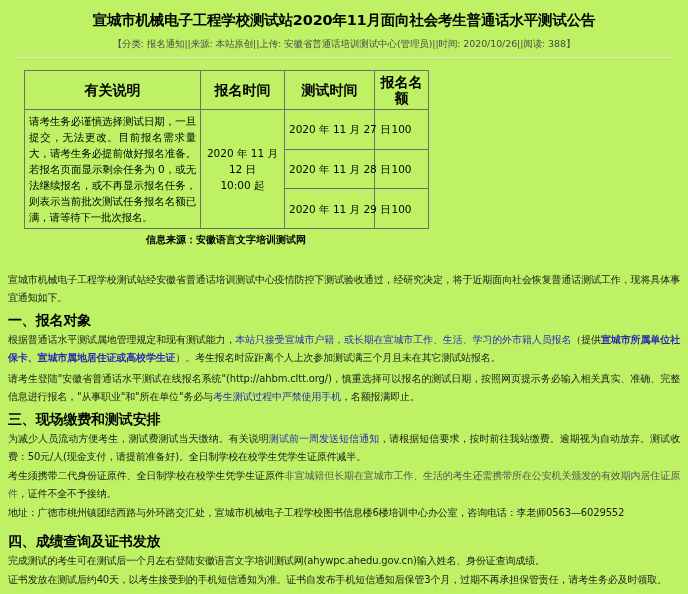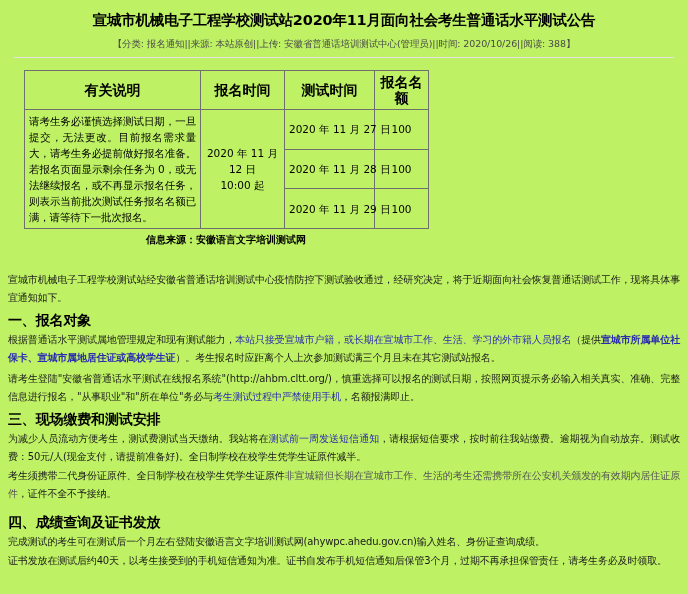--- a/index.html
+++ b/index.html
@@ -180,22 +180,23 @@
   <div class="body-area">
 
     <p class="para">宣城市机械电子工程学校测试站经安徽省普通话培训测试中心疫情防控下测试验收通过，经研究决定，将于近期面向社会恢复普通话测试工作，现将具体事宜通知如下。</p>
 
     <div class="sec-head">一、报名对象</div>
     <p class="para"><span>根据普通话水平测试属地管理规定和现有测试能力，</span><span class="blue">本站只接受宣城市户籍，或长期在宣城市工作、生活、学习的外市籍人员报名</span><span>（提供</span><span class="blue-b">宣城市所属单位社保卡、宣城市属地居住证或高校学生证</span><span>）。考生报名时应距离个人上次参加测试满三个月且未在其它测试站报名。</span></p>
 
     <p class="para"><span>请考生登陆"安徽省普通话水平测试在线报名系统"(http://ahbm.cltt.org/)，慎重选择可以报名的测试日期，按照网页提示务必输入相关真实、准确、完整信息进行报名，"从事职业"和"所在单位"务必与</span><span class="blue">考生测试过程中严禁使用手机</span><span>，名额报满即止。</span></p>
 
     <div class="sec-head">三、现场缴费和测试安排</div>
-    <p class="para tight"><span>为减少人员流动方便考生，测试费测试当天缴纳。我站将在</span><span class="blue">测试前一周发送短信通知</span><span>，请根据短信要求，按时前往我站缴费。逾期视为自动放弃。测试收费：50元/人(现金支付，请提前准备好)。全日制学校在校学生凭学生证原件减半。</span></p>
+    <p class="para tight"><span>为减少人员流动方便考生，测试费测试当天缴纳。有关说明</span><span class="blue">测试前一周发送短信通知</span><span>，请根据短信要求，按时前往我站缴费。逾期视为自动放弃。测试收费：50元/人(现金支付，请提前准备好)。全日制学校在校学生凭学生证原件减半。</span></p>
     <p class="para tight"><span>考生须携带二代身份证原件、全日制学校在校学生凭学生证原件</span><span style="color:#555;">非宣城籍但长期在宣城市工作、生活的考生还需携带所在公安机关颁发的有效期内居住证原件</span><span>，证件不全不予接纳。</span></p>
+    <p class="para tight">地址：广德市桃州镇团结西路与外环路交汇处，宣城市机械电子工程学校图书信息楼6楼培训中心办公室，咨询电话：李老师0563—6029552</p>
 
     <div class="spacer-sm"></div>
 
     <div class="sec-head">四、成绩查询及证书发放</div>
     <p class="para tight">完成测试的考生可在测试后一个月左右登陆安徽语言文字培训测试网(ahywpc.ahedu.gov.cn)输入姓名、身份证查询成绩。</p>
     <p class="para tight">证书发放在测试后约40天，以考生接受到的手机短信通知为准。证书自发布手机短信通知后保管3个月，过期不再承担保管责任，请考生务必及时领取。</p>
 
     <div class="spacer-sm"></div>
 
   </div>

